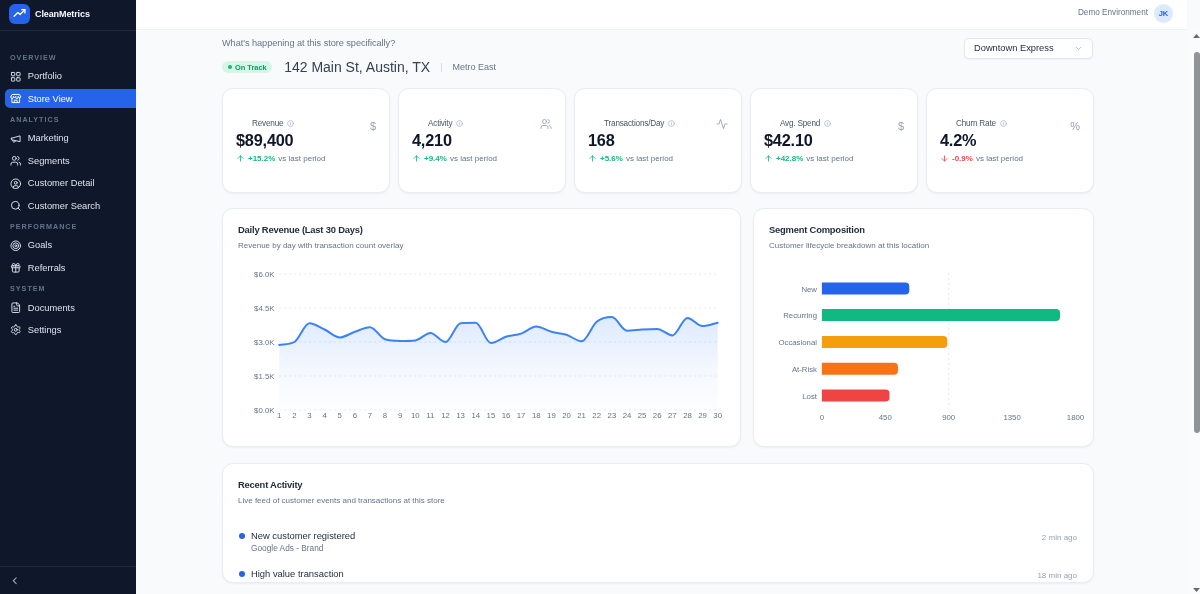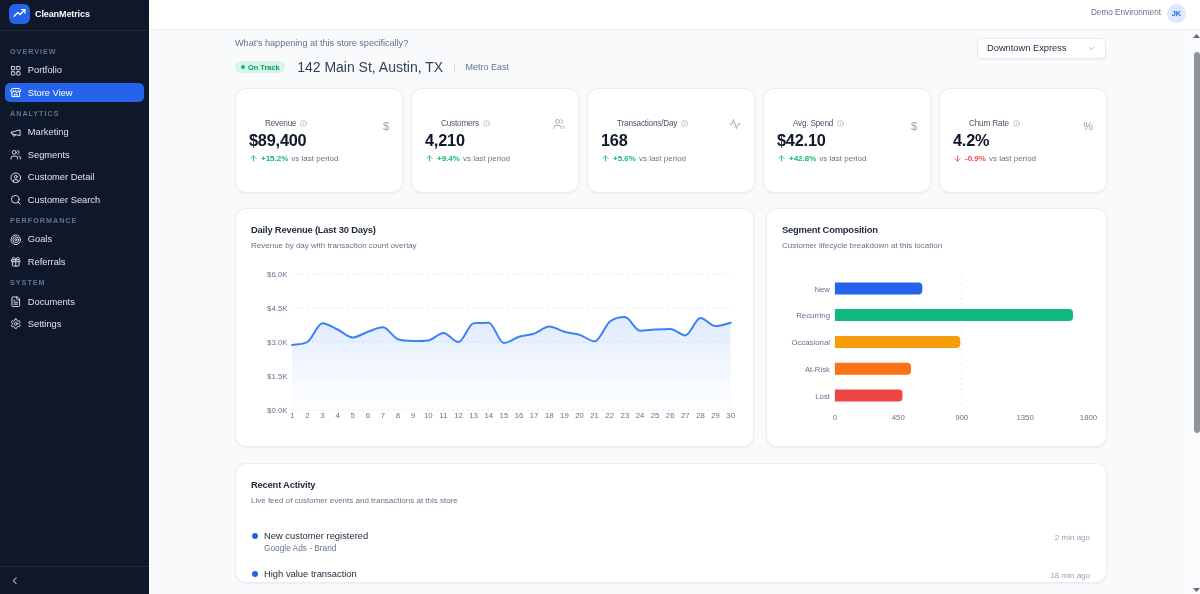--- a/index.html
+++ b/index.html
@@ -2,28 +2,28 @@
 <html><head>
 <meta charset="utf-8">
 <style>
   * { margin:0; padding:0; box-sizing:border-box; }
   html,body { width:1200px; height:594px; overflow:hidden; }
   body { font-family:"Liberation Sans", sans-serif; background:#f8fafc; position:relative; }
   .sidebar { position:absolute; left:0; top:0; width:149px; height:594px; background:#0f172a; color:#dde4ec; }
   .logo-row { display:flex; align-items:flex-start; height:31px; border-bottom:1px solid #1e293b; padding-left:9px; padding-top:3.5px; }
   .logo-box { width:20.5px; height:20.5px; border-radius:6px; background:#2563eb; display:flex; align-items:center; justify-content:center; }
   .logo-name { color:#f8fafc; font-size:9px; font-weight:bold; margin-left:5.5px; letter-spacing:-.1px; margin-top:5px; }
-  .nav { padding:0 5px; } .nav > :first-child { margin-top:16px; }
+  .nav { padding:0 5px; } .nav > :first-child { margin-top:22px; }
   .nav-label { font-size:7.2px; font-weight:bold; letter-spacing:1px; color:#64748b; padding-left:5px; margin:6.8px 0 3.8px 0; height:10px; line-height:10px; }
   .nav-label + .nav-item { margin-top:0; }
   .nav-item { display:flex; align-items:center; height:19px; border-radius:5px; padding-left:5px; margin-bottom:3.5px; font-size:9.3px; font-weight:500; color:#dde4ec; letter-spacing:0; }
   .nav-item svg { margin-right:6.3px; flex:none; }
   .nav-item.active { background:#2563eb; color:#ffffff; }
   .side-foot { position:absolute; left:0; bottom:0; width:149px; height:28px; border-top:1px solid #1e293b; display:flex; align-items:center; padding-left:9px; }
-  .main { position:absolute; left:149px; top:0; width:1051px; height:428px; }
+  .main { position:absolute; left:136px; top:0; width:1051px; height:428px; }
   .topbar { height:30px; background:#ffffff; border-bottom:1px solid #eef1f5; display:flex; align-items:flex-start; justify-content:flex-end; padding-right:14px; padding-top:3.5px; }
   .demo-env { font-size:8.2px; color:#64748b; margin-right:6px; margin-top:4px; }
   .avatar { width:19px; height:19px; border-radius:50%; background:#dbeafe; color:#2563eb; font-size:7.5px; font-weight:bold; display:flex; align-items:center; justify-content:center;text-align:center; }
   .content { position:absolute; left:0; top:30px; width:1051px; height:564px; background:#f8fafc; }
   .inner { position:absolute; left:86px; top:0; width:872px; }
   .page-head { position:relative; padding-top:3.5px; }
   h1 { font-size:16px; font-weight:bold; color:#0f172a; letter-spacing:-.55px; }
   .page-sub { font-size:9.2px; color:#64748b; margin-top:4px; letter-spacing:-.05px; }
   .sel { position:absolute; right:1px; top:7.8px; width:129px; height:21px; background:#fff; border:1px solid #e2e8f0; border-radius:5px; display:flex; align-items:center; justify-content:space-between; padding:0 9px; box-shadow:0 1px 2px rgba(15,23,42,.04); }
   .sel span { font-size:9.3px; color:#1e293b; }
@@ -170,21 +170,21 @@
             </div>
             <div class="kpi-icon"><span style="font-size:11px;line-height:11px;">$</span></div>
             <div class="kpi-val">$89,400</div>
             <div class="kpi-delta up"><svg class="arr" width="9" height="9" viewBox="0 0 24 24" fill="none" stroke="#10b981" stroke-width="2.2" stroke-linecap="round" stroke-linejoin="round">
                 <path d="M12 19V5"></path>
                 <path d="m5 12 7-7 7 7"></path>
               </svg><span class="pct">+15.2%</span> vs last period</div>
           </div>
           <div class="kpi">
             <div class="kpi-top">
-              <span class="kpi-label">Customers</span>
+              <span class="kpi-label">Activity</span>
               <svg width="7" height="7" viewBox="0 0 24 24" fill="none" stroke="#94a3b8" stroke-width="2" stroke-linecap="round">
                 <circle cx="12" cy="12" r="10"></circle>
                 <path d="M12 16v-4"></path>
                 <path d="M12 8h.01"></path>
               </svg>
             </div>
             <div class="kpi-icon"><svg width="12" height="12" viewBox="0 0 24 24" fill="none" stroke="currentColor" stroke-width="1.8" stroke-linecap="round" stroke-linejoin="round">
                 <path d="M16 21v-2a4 4 0 0 0-4-4H6a4 4 0 0 0-4 4v2"></path>
                 <circle cx="9" cy="7" r="4"></circle>
                 <path d="M22 21v-2a4 4 0 0 0-3-3.87"></path>

